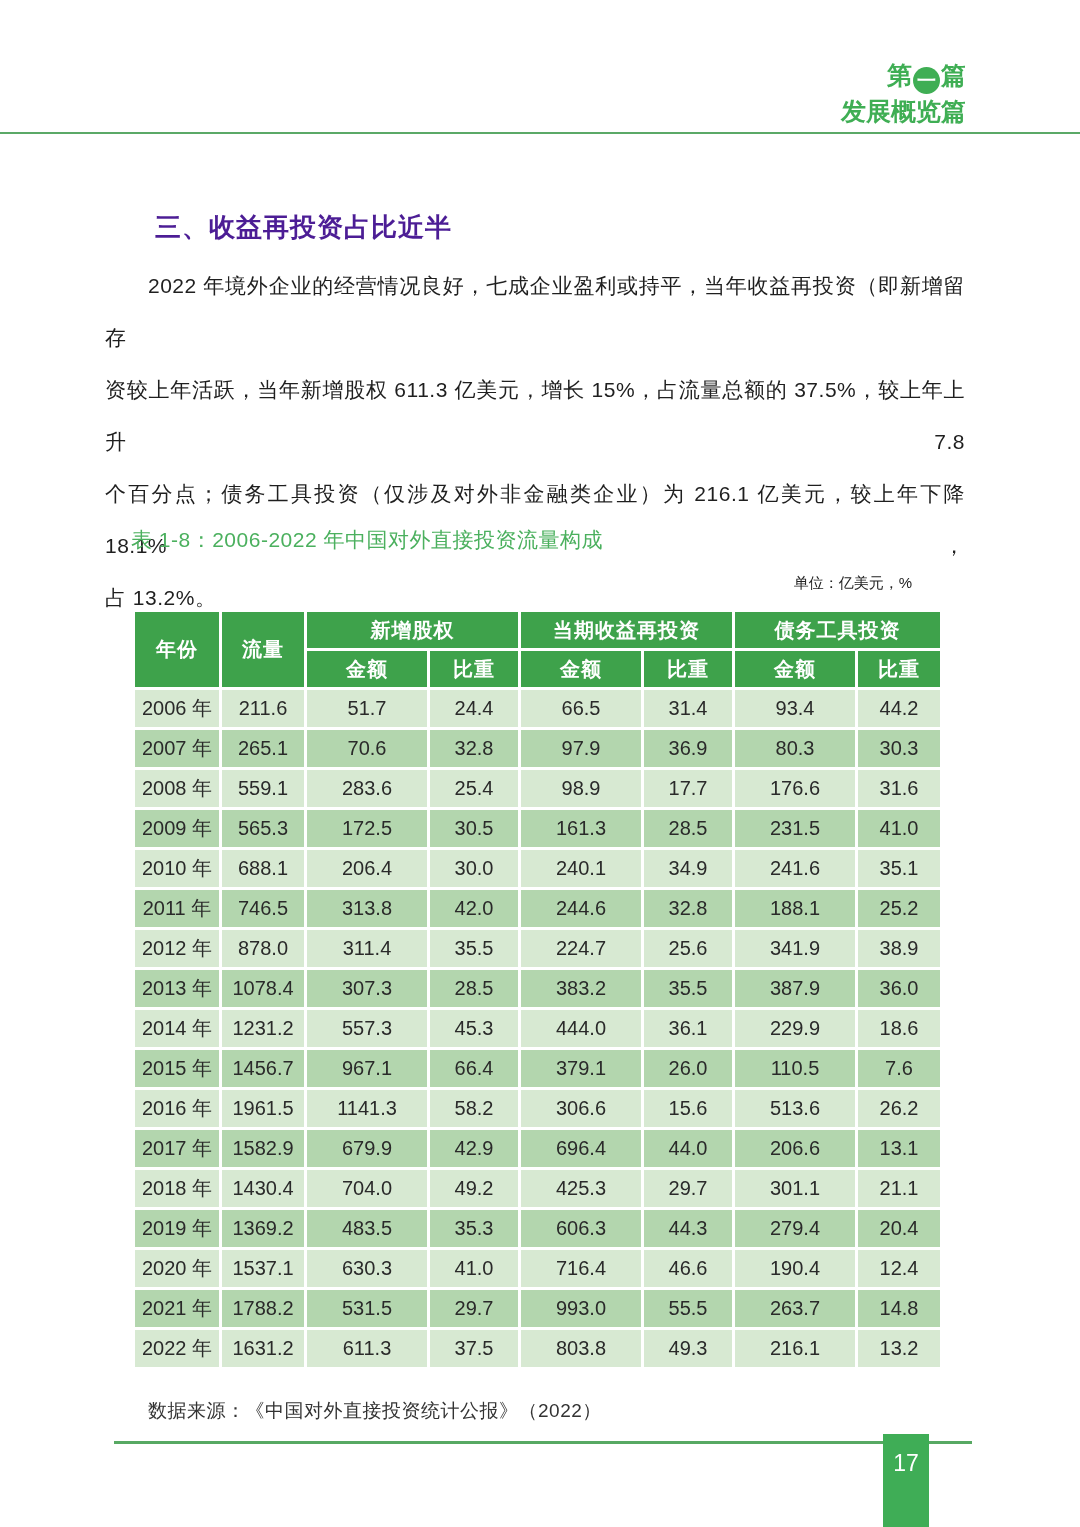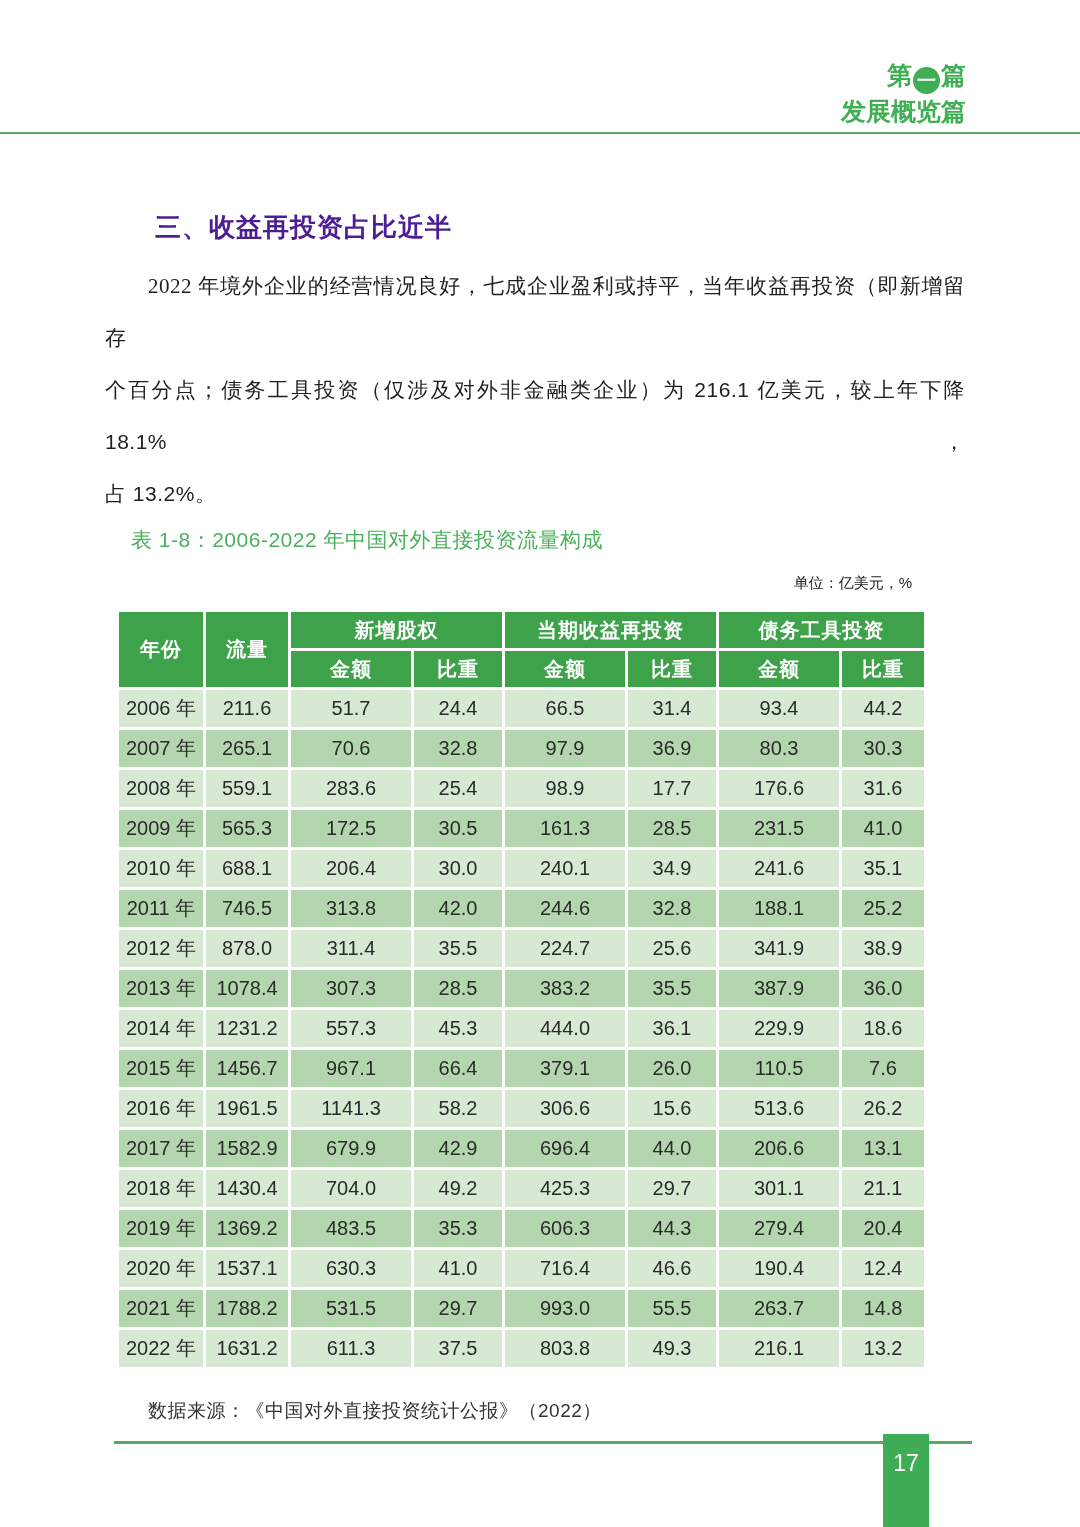--- a/index.html
+++ b/index.html
@@ -30,33 +30,33 @@
   .sec-heading{
     position:absolute;left:155px;top:210px;
     color:#4c1d95;font-size:26px;font-weight:bold;letter-spacing:1px;
   }
   .para{
     position:absolute;left:105px;top:260px;width:860px;
     color:#1f1f1f;font-size:21px;line-height:52px;letter-spacing:.5px;
   }
   .para .pline{white-space:nowrap;}
   .para .fill{text-align:justify;text-align-last:justify;white-space:normal;}
-  .para .indent{text-indent:43px;font-family:Liberation Serif, serif;}
+  .para .indent{text-indent:43px;}
   
   .tbl-title{
     position:absolute;left:131px;top:526px;width:808px;
     color:#4BB05E;font-size:21px;font-weight:500;
     letter-spacing:.5px;
   }
   .unit-note{
     position:absolute;top:574px;right:168px;
     color:#222222;font-size:15px;
   }
   table.flow{
-    position:absolute;left:116px;top:609px;
+    position:absolute;left:132px;top:609px;
     border-collapse:separate;border-spacing:3px;
     table-layout:fixed;width:811px;
   }
   table.flow th,table.flow td{
     text-align:center;vertical-align:middle;
     padding:0;overflow:hidden;
   }
   table.flow th{
     background:#3EA24B;color:#ffffff;
     font-size:20px;font-weight:bold;height:36px;letter-spacing:1px;
@@ -94,20 +94,21 @@
     <div class="line1"><span>第</span><span class="part-circle"><span>一</span></span><span>篇</span></div>
     <div class="line2">发展概览篇</div>
   </div>
 
   <div class="top-rule"></div>
 
   <div class="sec-heading">三、收益再投资占比近半</div>
 
   <div class="para">
     <div class="pline fill indent">2022 年境外企业的经营情况良好，七成企业盈利或持平，当年收益再投资（即新增留存</div>
+    <div class="pline fill">资较上年活跃，当年新增股权 611.3 亿美元，增长 15%，占流量总额的 37.5%，较上年上升 7.8</div>
     <div class="pline fill">个百分点；债务工具投资（仅涉及对外非金融类企业）为 216.1 亿美元，较上年下降 18.1%，</div>
     <div class="pline">占 13.2%。</div>
   </div>
 
   <div class="tbl-title">表 1-8：2006-2022 年中国对外直接投资流量构成</div>
   <div class="unit-note">单位：亿美元，%</div>
 
   <table class="flow">
     <colgroup>
       <col class="c-year">

